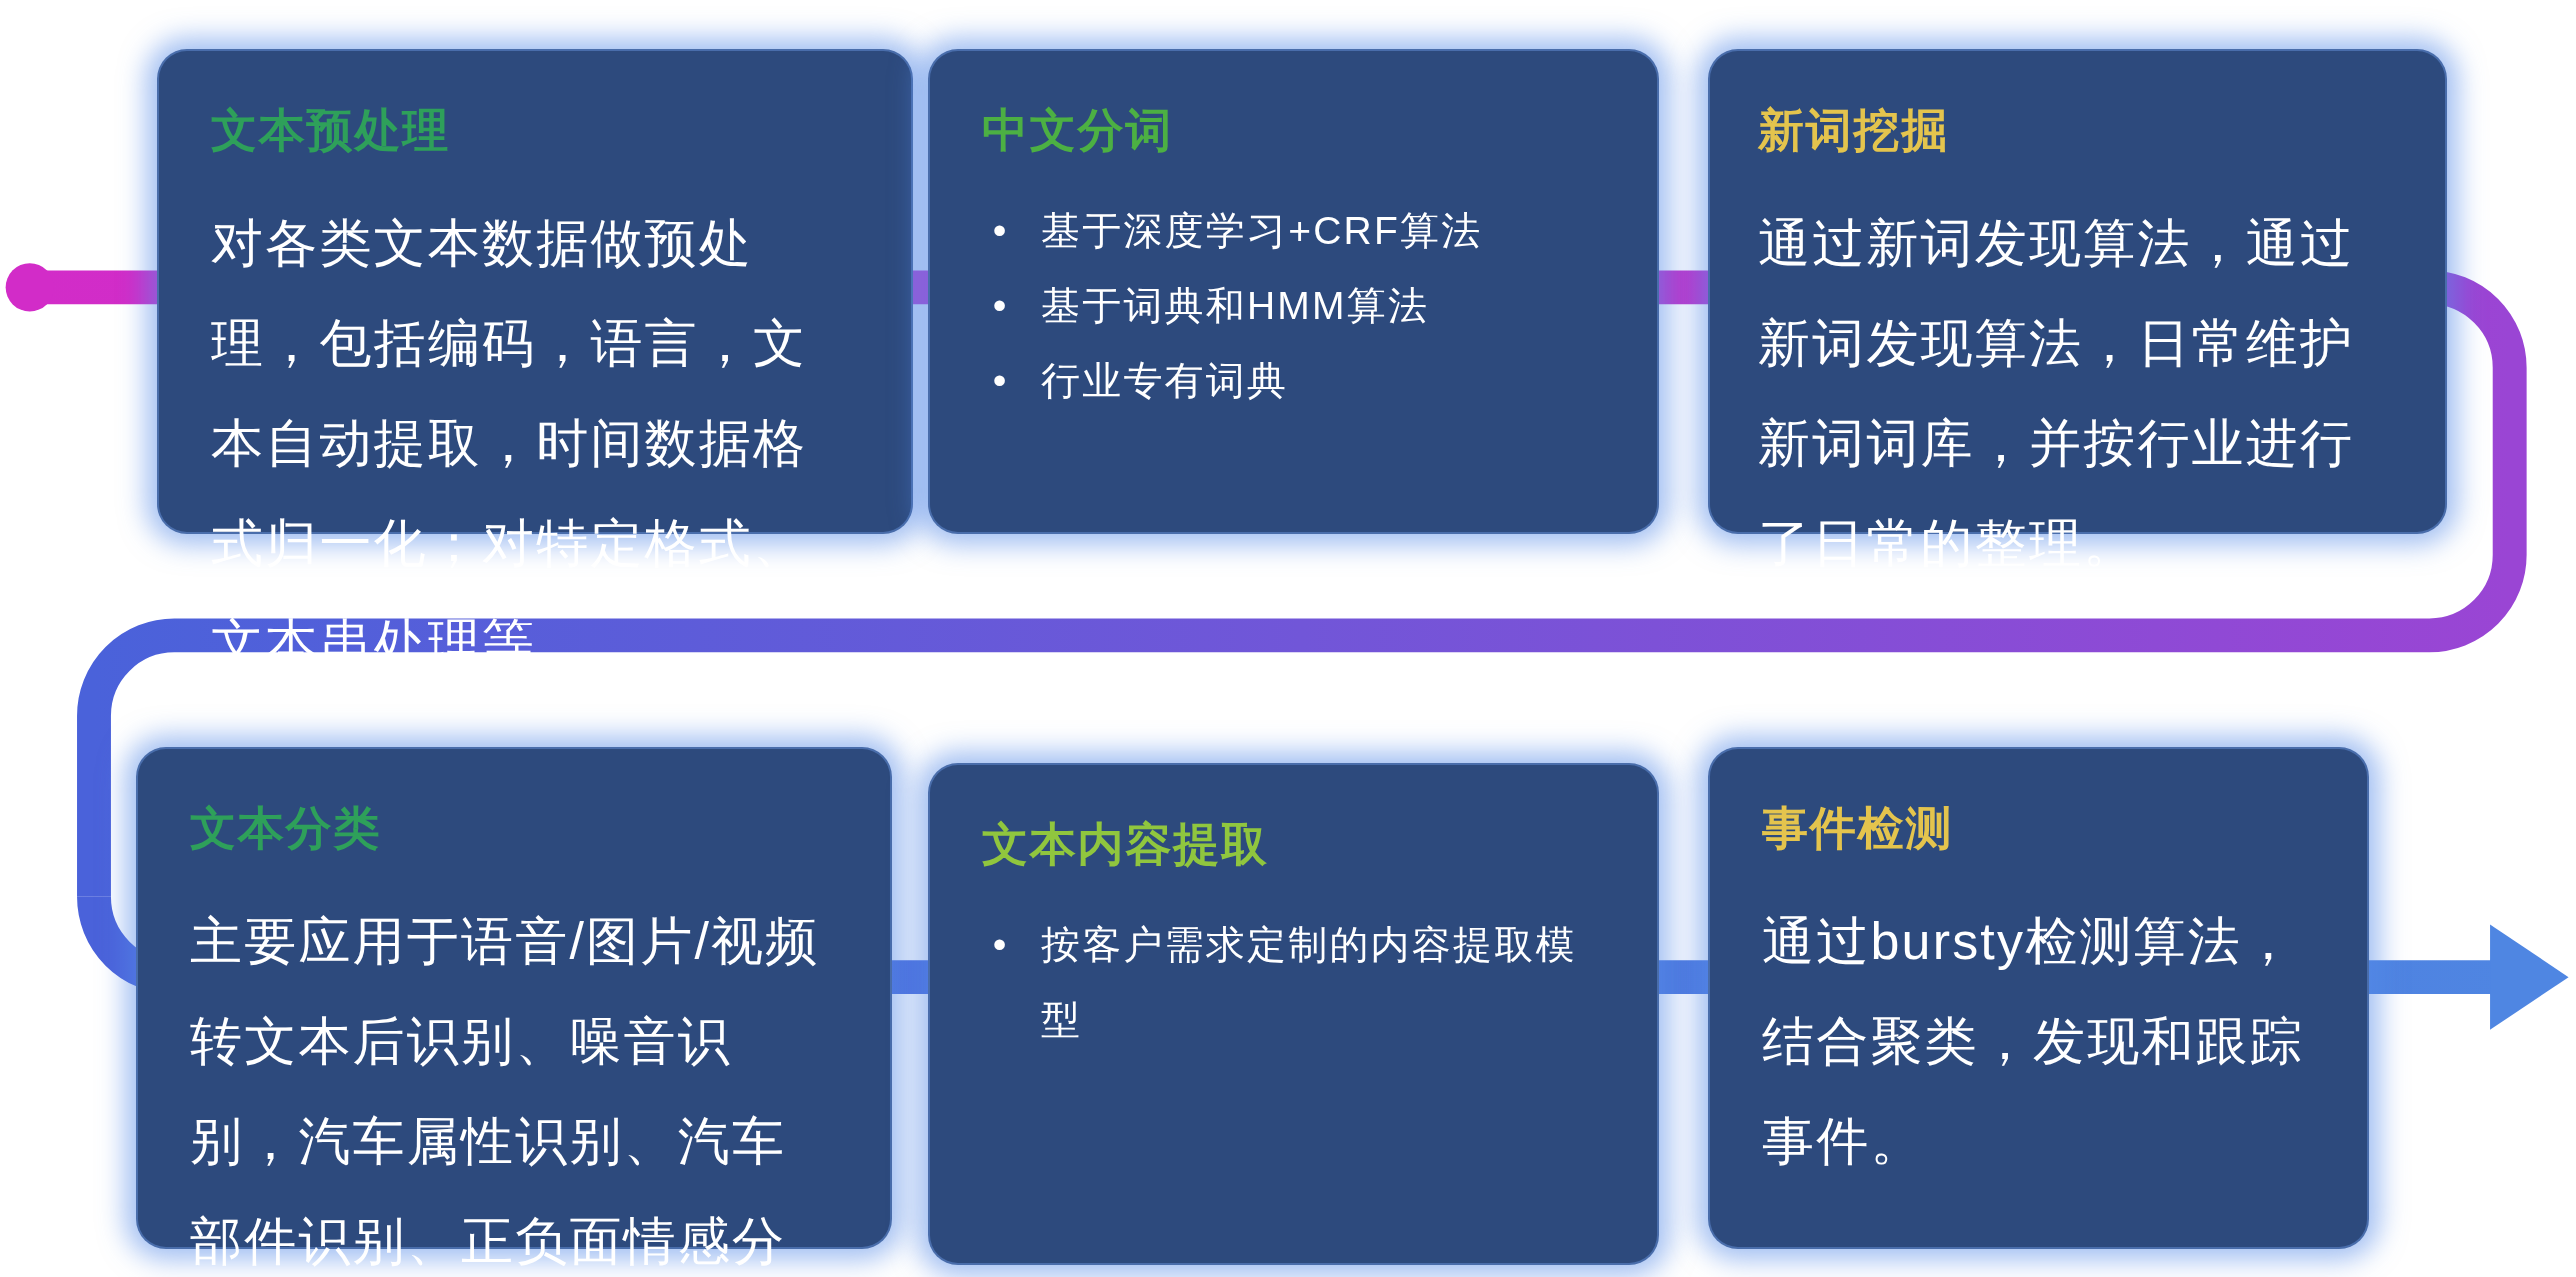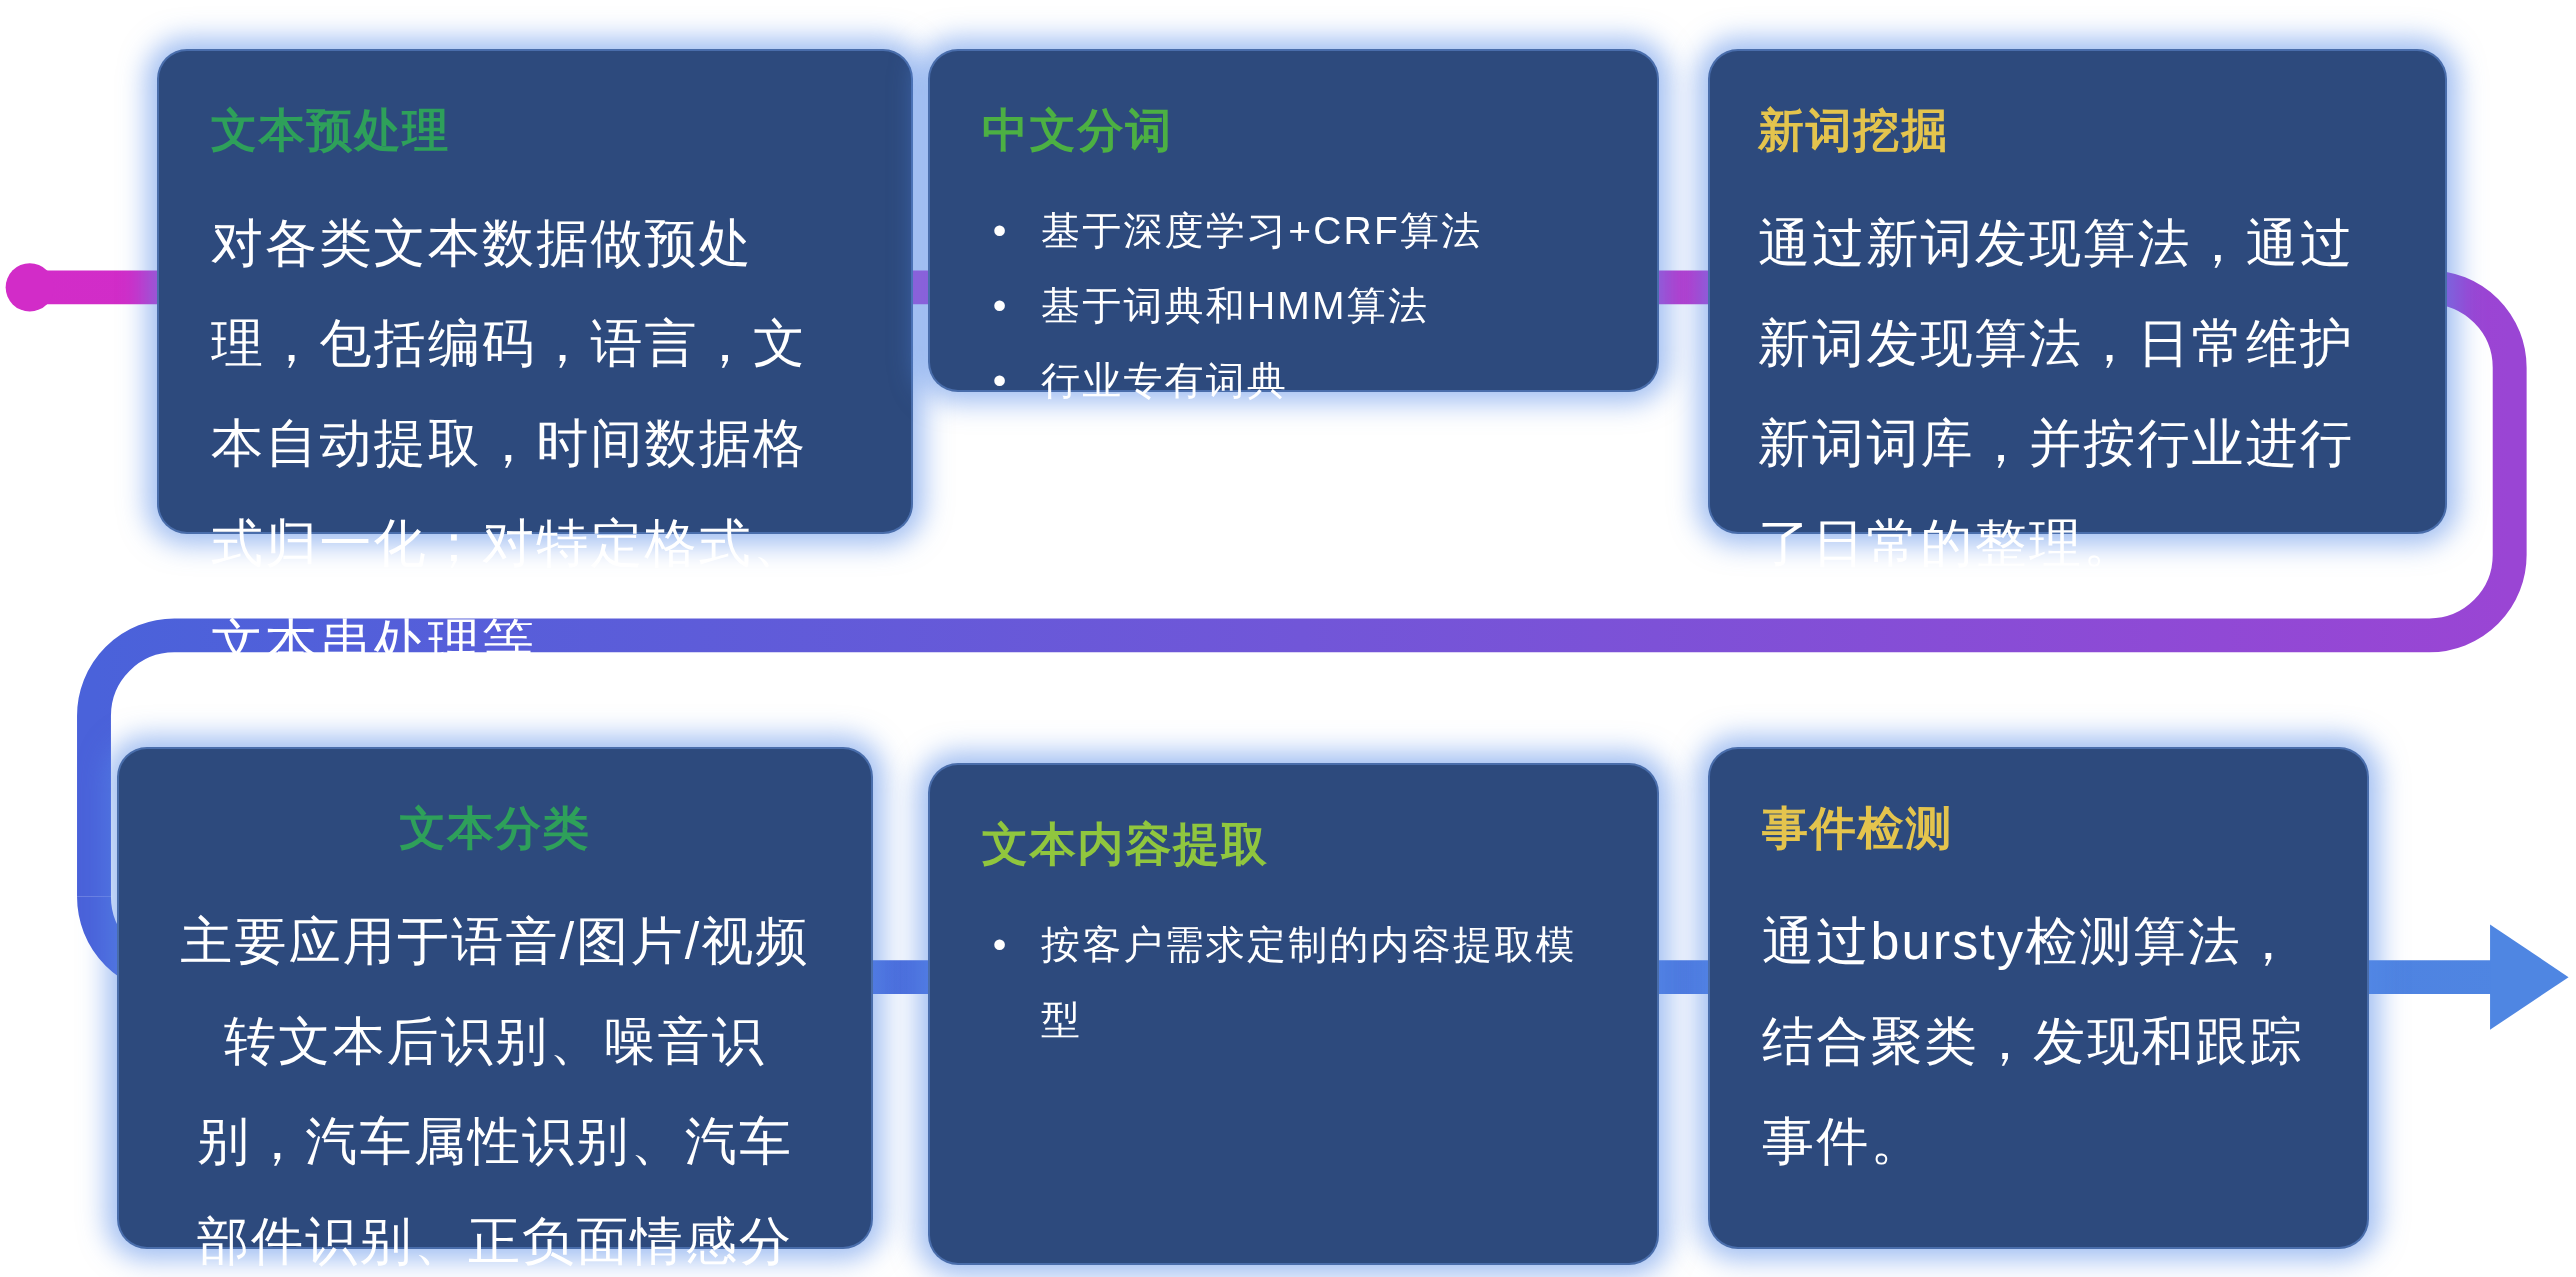--- a/index.html
+++ b/index.html
@@ -27,23 +27,23 @@
     position: absolute;
     z-index: 1;
     box-sizing: border-box;
     background: #2d4a7d;
     border-radius: 30px;
     border: 2.7px solid rgba(116, 162, 240, 0.40);
     box-shadow: 0 0 27px 10.7px rgba(86, 138, 232, 0.55);
     padding: 27px 52px 27px 52px;
   }
   .c1 { left: 123px;  top: 49px;  width: 756px; height: 485px; margin-left: 34px; }
-  .c2 { left: 928px; top: 49px;  width: 731px; height: 343px; }
+  .c2 { left: 928px; top: 49px;  width: 731px; height: 485px; }
   .c3 { left: 1708px; top: 49px;  width: 739px; height: 485px; padding-left: 48px; }
-  .c4 { left: 117px;  top: 747px; width: 756px; height: 502px; text-align: center; }
+  .c4 { left: 136px;  top: 747px; width: 756px; height: 502px; }
   .c5 { left: 928px; top: 763px; width: 731px; height: 502px; }
   .c6 { left: 1708px; top: 747px; width: 661px; height: 502px; }
   .card-title {
     margin: 25px 0 36px 0;
     font-size: 46px;
     font-weight: bold;
     letter-spacing: 1.8px;
     line-height: 1.2;
   }
   .card-body {

